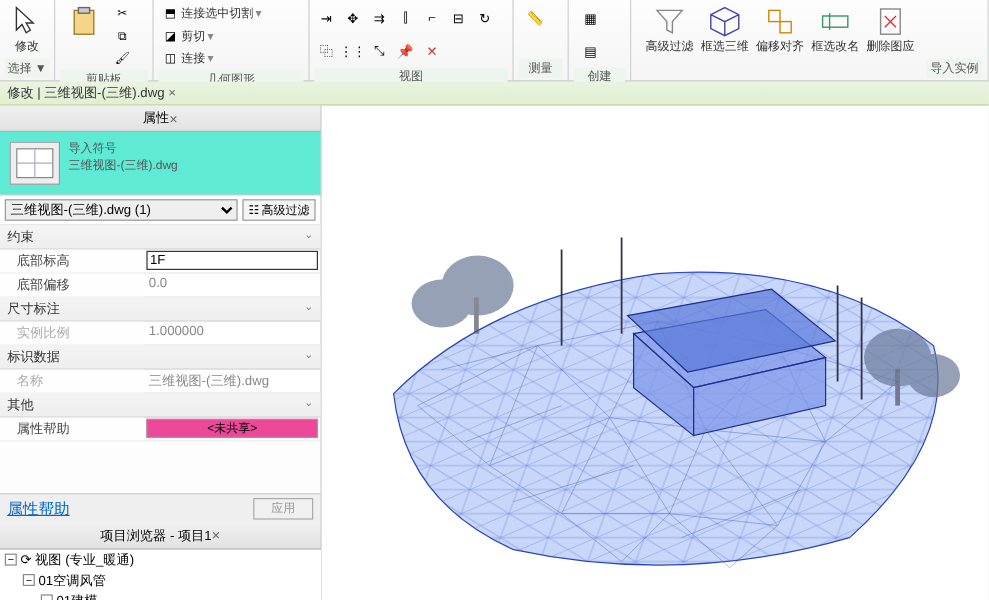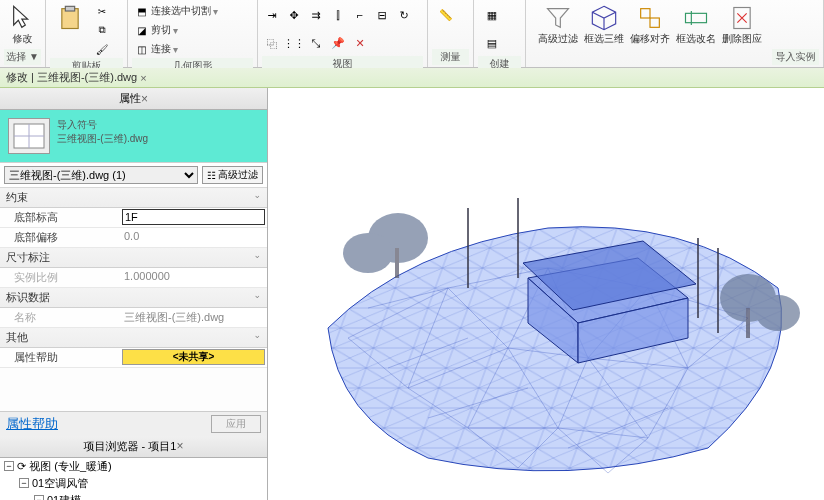--- a/index.html
+++ b/index.html
@@ -40,21 +40,21 @@
     .edit-type-btn { font-size: 10px; padding: 1px 4px; border: 1px solid #999; background: #f5f5f5; cursor: pointer; display: flex; align-items: center; gap: 2px; }
     
     .prop-grid { background: #fff; }
     .prop-cat { background: linear-gradient(#f4f4f4, #eee); padding: 2px 6px; font-size: 11px; color: #333; border-bottom: 1px solid #d0d0d0; display: flex; justify-content: space-between; }
     .prop-cat .chev { color: #888; font-size: 9px; }
     .prop-row { display: flex; border-bottom: 1px solid #e8e8e8; font-size: 11px; }
     .prop-label { width: 120px; padding: 2px 14px; color: #444; background: #fefefe; }
     .prop-value { flex: 1; padding: 1px 2px; }
     .prop-value input { width: 100%; border: 1px solid #333; font-size: 11px; padding: 1px 2px; height: 16px; }
     .prop-value.ro { color: #888; padding: 2px 4px; }
-    .prop-value button { width: 100%; font-size: 10px; border: 1px solid #999; background: #fde047; cursor: pointer; font-weight: bold; }
+    .prop-value button { width: 100%; font-size: 10px; border: 1px solid #999; background: #ec4899; cursor: pointer; }
     
     .prop-footer { display: flex; justify-content: space-between; padding: 3px 6px; background: #efefef; border-top: 1px solid #ccc; }
     .prop-footer a { color: #0066cc; text-decoration: underline; cursor: pointer; font-size: 13px; }
     .prop-footer .apply { font-size: 10px; padding: 1px 14px; border: 1px solid #aaa; background: #f0f0f0; color: #999; }
     
     
     .browser { flex: 1; background: #fff; overflow-y: auto; }
     .tree-item { display: flex; align-items: center; gap: 3px; padding: 1px 4px; font-size: 11px; cursor: pointer; }
     .tree-toggle { width: 10px; height: 10px; border: 1px solid #888; display: flex; align-items: center; justify-content: center; font-size: 9px; line-height: 1; cursor: pointer; background: #fff; }
     .tree-spacer { width: 12px; display: inline-block; }

